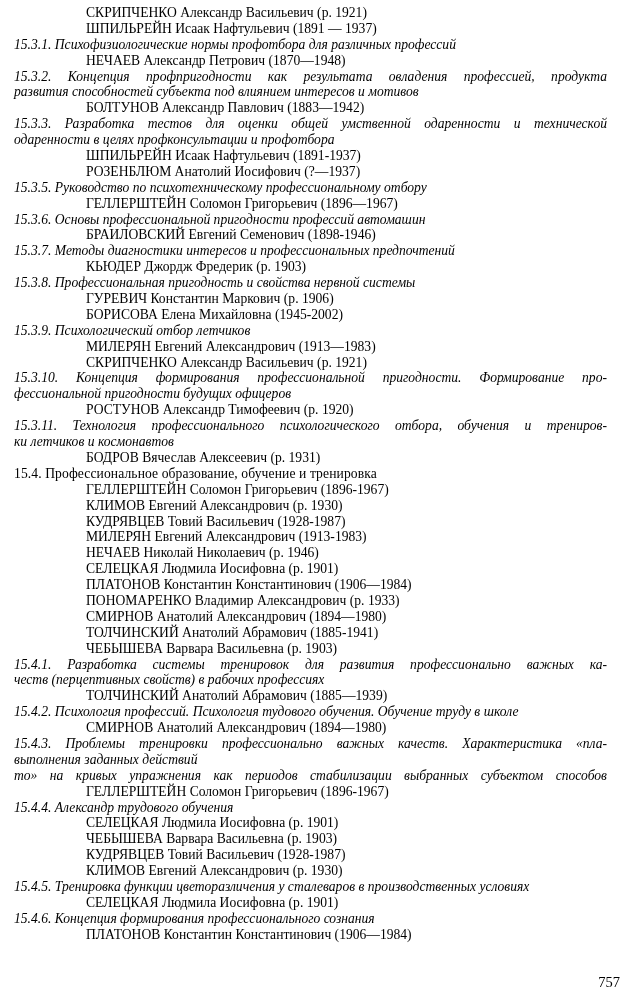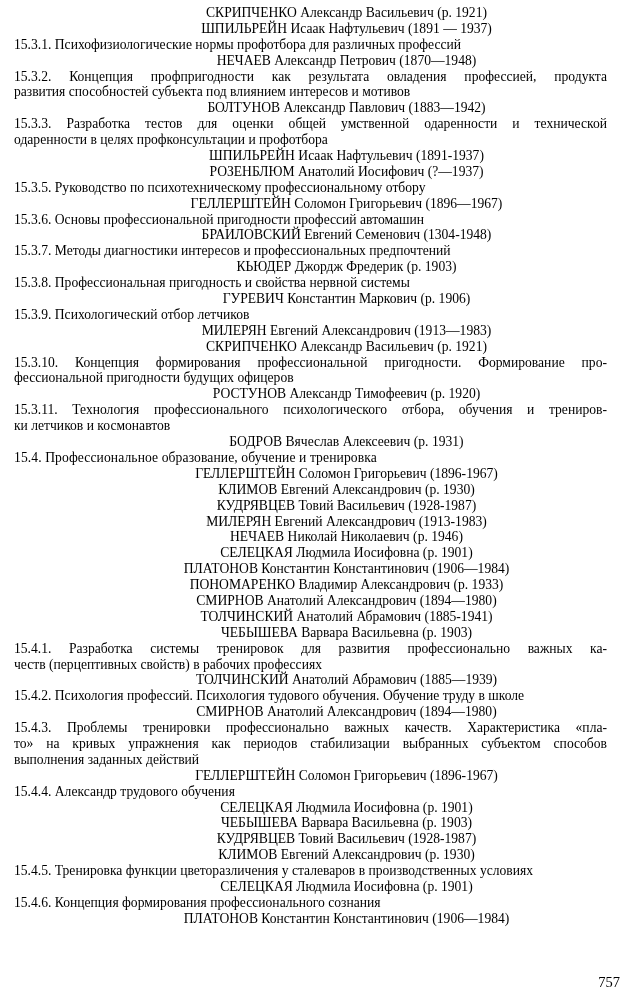--- a/index.html
+++ b/index.html
@@ -15,29 +15,29 @@
     color: #000000;
     overflow: hidden;
   }
   .line {
     font-size: 13.6px;
     line-height: 15.9px;
     height: 15.9px;
     white-space: nowrap;
   }
   .line.section, .line.section-cont {
+    font-style: italic;
   }
   .line.heading {
     font-style: normal;
     letter-spacing: 0.1px;
   }
   .line.name {
     padding-left: 72px;
     font-style: normal;
-    text-align: center;
   }
   .line.justify {
     white-space: normal;
     text-align: justify;
     text-align-last: justify;
     overflow: hidden;
   }
   .page-number {
     position: absolute;
     left: 0;
@@ -60,25 +60,26 @@
       <div class="line section justify">15.3.2. Концепция профпригодности как результата овладения профессией, продукта</div>
       <div class="line section-cont">развития способностей субъекта под влиянием интересов и мотивов</div>
       <div class="line name">БОЛТУНОВ Александр Павлович (1883—1942)</div>
       <div class="line section justify">15.3.3. Разработка тестов для оценки общей умственной одаренности и технической</div>
       <div class="line section-cont">одаренности в целях профконсультации и профотбора</div>
       <div class="line name">ШПИЛЬРЕЙН Исаак Нафтульевич (1891-1937)</div>
       <div class="line name">РОЗЕНБЛЮМ Анатолий Иосифович (?—1937)</div>
       <div class="line section">15.3.5. Руководство по психотехническому профессиональному отбору</div>
       <div class="line name">ГЕЛЛЕРШТЕЙН Соломон Григорьевич (1896—1967)</div>
       <div class="line section">15.3.6. Основы профессиональной пригодности профессий автомашин</div>
-      <div class="line name">БРАИЛОВСКИЙ Евгений Семенович (1304-1948)</div>
+      <div class="line name">БРАИЛОВСКИЙ Евгений Семенович (1898-1946)</div>
       <div class="line section">15.3.7. Методы диагностики интересов и профессиональных предпочтений</div>
       <div class="line name">КЬЮДЕР Джордж Фредерик (р. 1903)</div>
       <div class="line section">15.3.8. Профессиональная пригодность и свойства нервной системы</div>
       <div class="line name">ГУРЕВИЧ Константин Маркович (р. 1906)</div>
+      <div class="line name">БОРИСОВА Елена Михайловна (1945-2002)</div>
       <div class="line section">15.3.9. Психологический отбор летчиков</div>
       <div class="line name">МИЛЕРЯН Евгений Александрович (1913—1983)</div>
       <div class="line name">СКРИПЧЕНКО Александр Васильевич (р. 1921)</div>
       <div class="line section justify">15.3.10. Концепция формирования профессиональной пригодности. Формирование про-</div>
       <div class="line section-cont">фессиональной пригодности будущих офицеров</div>
       <div class="line name">РОСТУНОВ Александр Тимофеевич (р. 1920)</div>
       <div class="line section justify">15.3.11. Технология профессионального психологического отбора, обучения и трениров-</div>
       <div class="line section-cont">ки летчиков и космонавтов</div>
       <div class="line name">БОДРОВ Вячеслав Алексеевич (р. 1931)</div>
       <div class="line heading">15.4. Профессиональное образование, обучение и тренировка</div>
@@ -92,22 +93,22 @@
       <div class="line name">ПОНОМАРЕНКО Владимир Александрович (р. 1933)</div>
       <div class="line name">СМИРНОВ Анатолий Александрович (1894—1980)</div>
       <div class="line name">ТОЛЧИНСКИЙ Анатолий Абрамович (1885-1941)</div>
       <div class="line name">ЧЕБЫШЕВА Варвара Васильевна (р. 1903)</div>
       <div class="line section justify">15.4.1. Разработка системы тренировок для развития профессионально важных ка-</div>
       <div class="line section-cont">честв (перцептивных свойств) в рабочих профессиях</div>
       <div class="line name">ТОЛЧИНСКИЙ Анатолий Абрамович (1885—1939)</div>
       <div class="line section">15.4.2. Психология профессий. Психология тудового обучения. Обучение труду в школе</div>
       <div class="line name">СМИРНОВ Анатолий Александрович (1894—1980)</div>
       <div class="line section justify">15.4.3. Проблемы тренировки профессионально важных качеств. Характеристика «пла-</div>
+      <div class="line section-cont">выполнения заданных действий</div>
       <div class="line section-cont justify">то» на кривых упражнения как периодов стабилизации выбранных субъектом способов</div>
-      <div class="line section-cont">выполнения заданных действий</div>
       <div class="line name">ГЕЛЛЕРШТЕЙН Соломон Григорьевич (1896-1967)</div>
       <div class="line section">15.4.4. Александр трудового обучения</div>
       <div class="line name">СЕЛЕЦКАЯ Людмила Иосифовна (р. 1901)</div>
       <div class="line name">ЧЕБЫШЕВА Варвара Васильевна (р. 1903)</div>
       <div class="line name">КУДРЯВЦЕВ Товий Васильевич (1928-1987)</div>
       <div class="line name">КЛИМОВ Евгений Александрович (р. 1930)</div>
       <div class="line section">15.4.5. Тренировка функции цветоразличения у сталеваров в производственных условиях</div>
       <div class="line name">СЕЛЕЦКАЯ Людмила Иосифовна (р. 1901)</div>
       <div class="line section">15.4.6. Концепция формирования профессионального сознания</div>
       <div class="line name">ПЛАТОНОВ Константин Константинович (1906—1984)</div>

